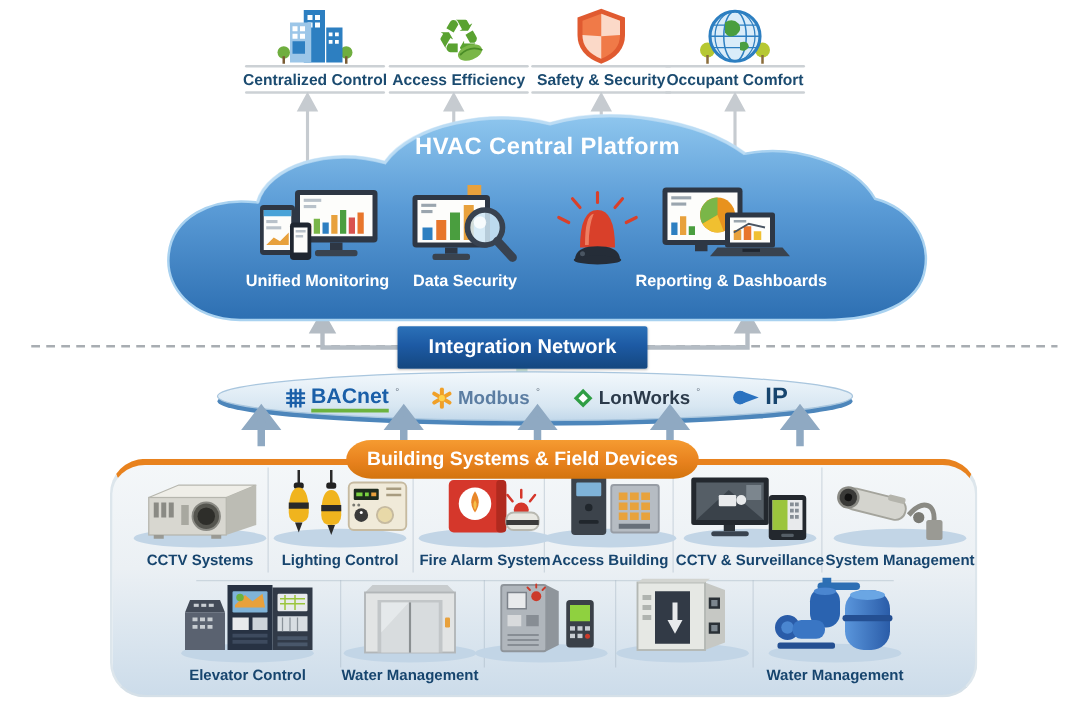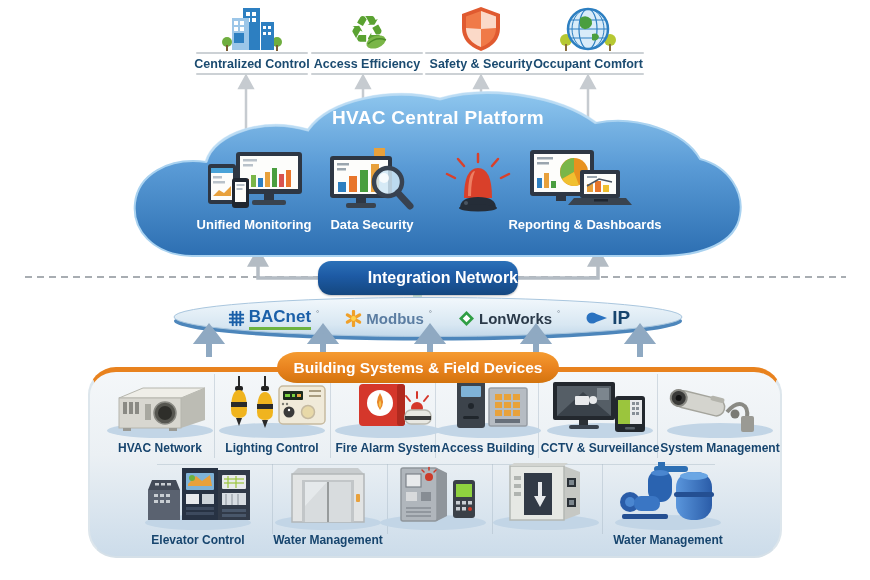--- a/index.html
+++ b/index.html
@@ -17,21 +17,21 @@
   
   .cloud-title { position:absolute; left:128px; top:107px; width:620px; text-align:center;
     color:#fff; font-size:19px; font-weight:bold; letter-spacing:.3px; z-index:3; }
   .feat-label { position:absolute; width:180px; text-align:center; color:#fff;
     font-size:13px; font-weight:bold; z-index:3; white-space:nowrap; }
   .feat-icon { position:absolute; z-index:3; }
 
   
   .int-banner { position:absolute; left:318px; top:261px; width:200px; height:34px; z-index:6;
     background:linear-gradient(180deg,#2b71b8 0%,#1d5aa4 45%,#14477f 100%);
-    border-radius:13px; display:flex; align-items:center; justify-content:flex-end;
+    border-radius:2px; display:flex; align-items:center; justify-content:center;
     color:#fff; font-size:16px; font-weight:bold; box-shadow:0 1px 2px rgba(0,0,0,.25); }
   .teal-connector { position:absolute; left:413px; top:294px; width:9px; height:12px; background:#cde7dd; z-index:2; }
   .proto-row { position:absolute; left:214px; top:301px; width:430px; height:34px; z-index:5;
     display:flex; align-items:center; justify-content:center; gap:26px; }
   .proto { display:flex; align-items:center; gap:4px; white-space:nowrap; }
   .proto .pname { font-weight:bold; }
   .proto .pmark { font-size:8px; vertical-align:super; color:#6a7785; margin-left:1px; position:relative; top:-5px; }
   .bacnet-name { font-size:17px; color:#1a5fa8; border-bottom:3px solid #6cb33f; padding-bottom:0px; }
   .modbus-name { font-size:15px; color:#5b7da2; }
   .lonworks-name { font-size:15px; color:#2b3a4a; }
@@ -457,21 +457,21 @@
       <rect x="10" y="14" width="50" height="17" rx="8" fill="#d4d4ce" stroke="#a4a49c" stroke-width="1.5"></rect>
       <circle cx="13" cy="22.5" r="8" fill="#3a3a38" stroke="#8a8a84" stroke-width="2"></circle>
       <circle cx="13" cy="22.5" r="3" fill="#111"></circle>
       <rect x="44" y="12" width="14" height="5" rx="2" fill="#b4b4ac"></rect>
     </g>
     <path d="M62 30 C74 16 84 22 82 36" stroke="#8a8a84" stroke-width="4" fill="none"></path>
     <rect x="76" y="34" width="13" height="16" rx="2" fill="#9a9a94"></rect>
     <circle cx="70" cy="32" r="4.5" fill="#7a7a74"></circle>
   </svg>
 
-  <div class="dev-label" style="left:90px;top:441px">HVAC Network</div>
+  <div class="dev-label" style="left:90px;top:441px">CCTV Systems</div>
   <div class="dev-label" style="left:202px;top:441px">Lighting Control</div>
   <div class="dev-label" style="left:318px;top:441px">Fire Alarm System</div>
   <div class="dev-label" style="left:418px;top:441px">Access Building</div>
   <div class="dev-label" style="left:530px;top:441px">CCTV &amp; Surveillance</div>
   <div class="dev-label" style="left:650px;top:441px">System Management</div>
 
   <div class="dev-shadow" style="left:145px;top:515px"></div>
   <div class="dev-shadow" style="left:275px;top:515px"></div>
   <div class="dev-shadow" style="left:380px;top:515px"></div>
   <div class="dev-shadow" style="left:493px;top:515px"></div>

